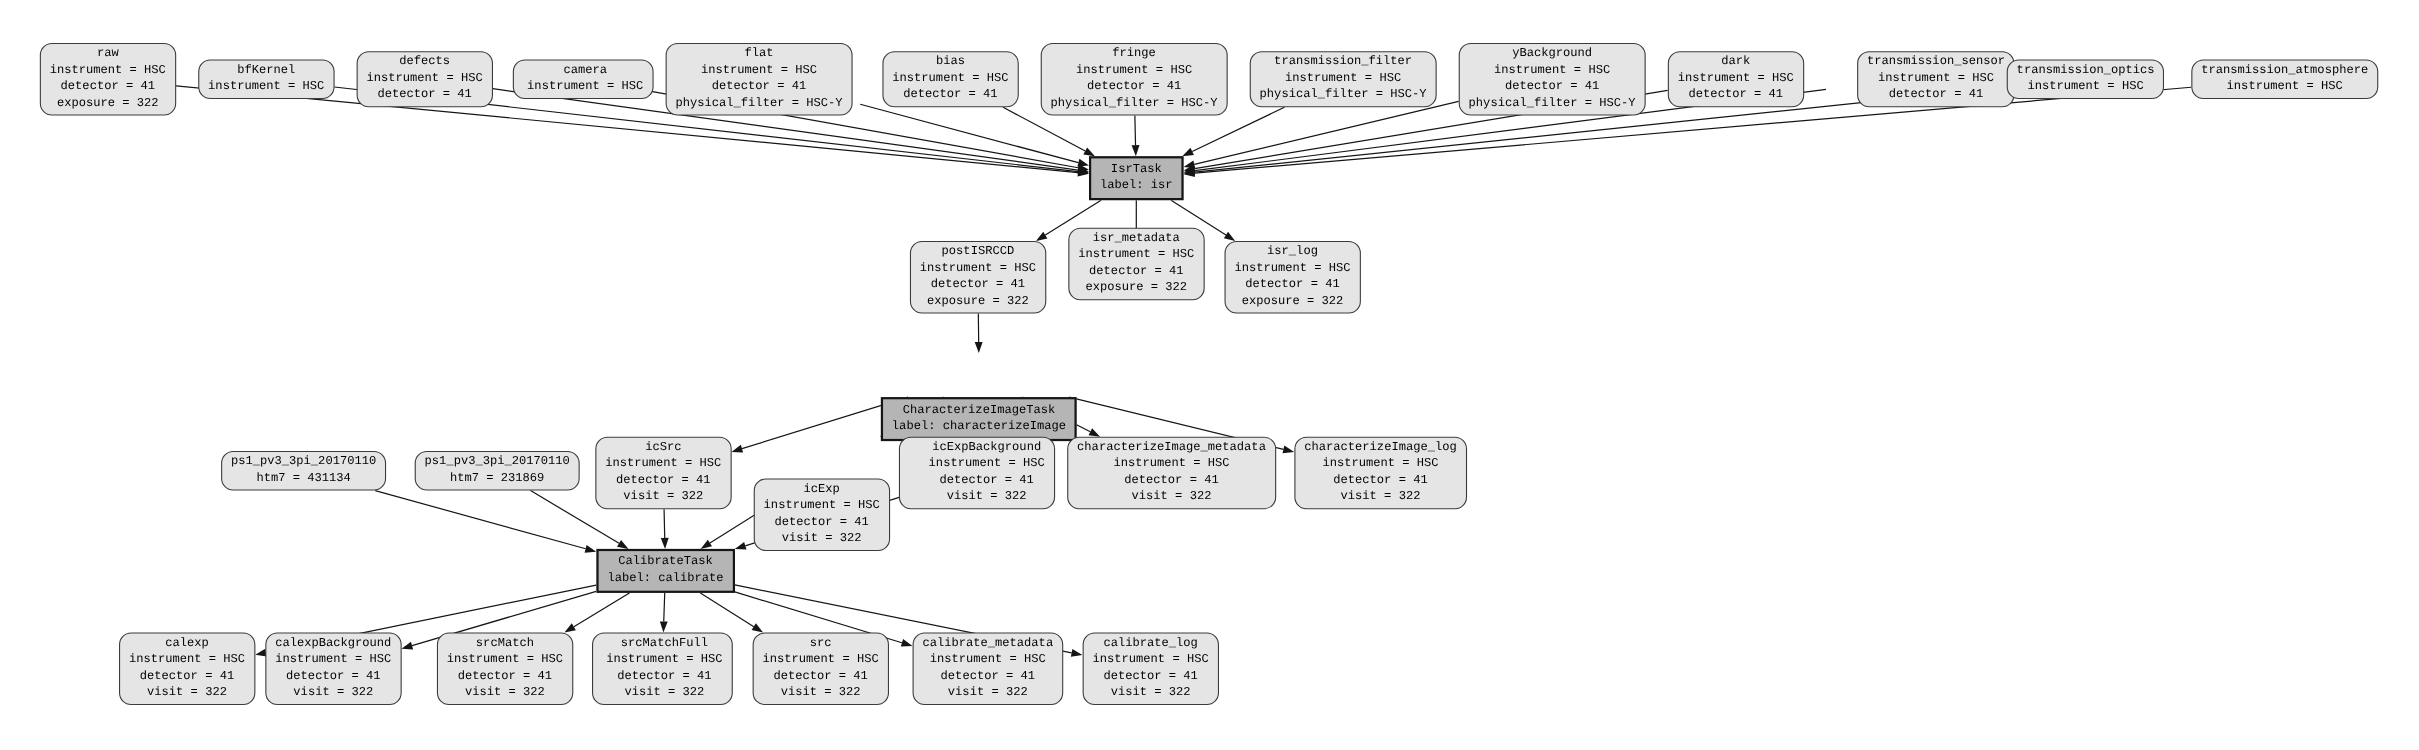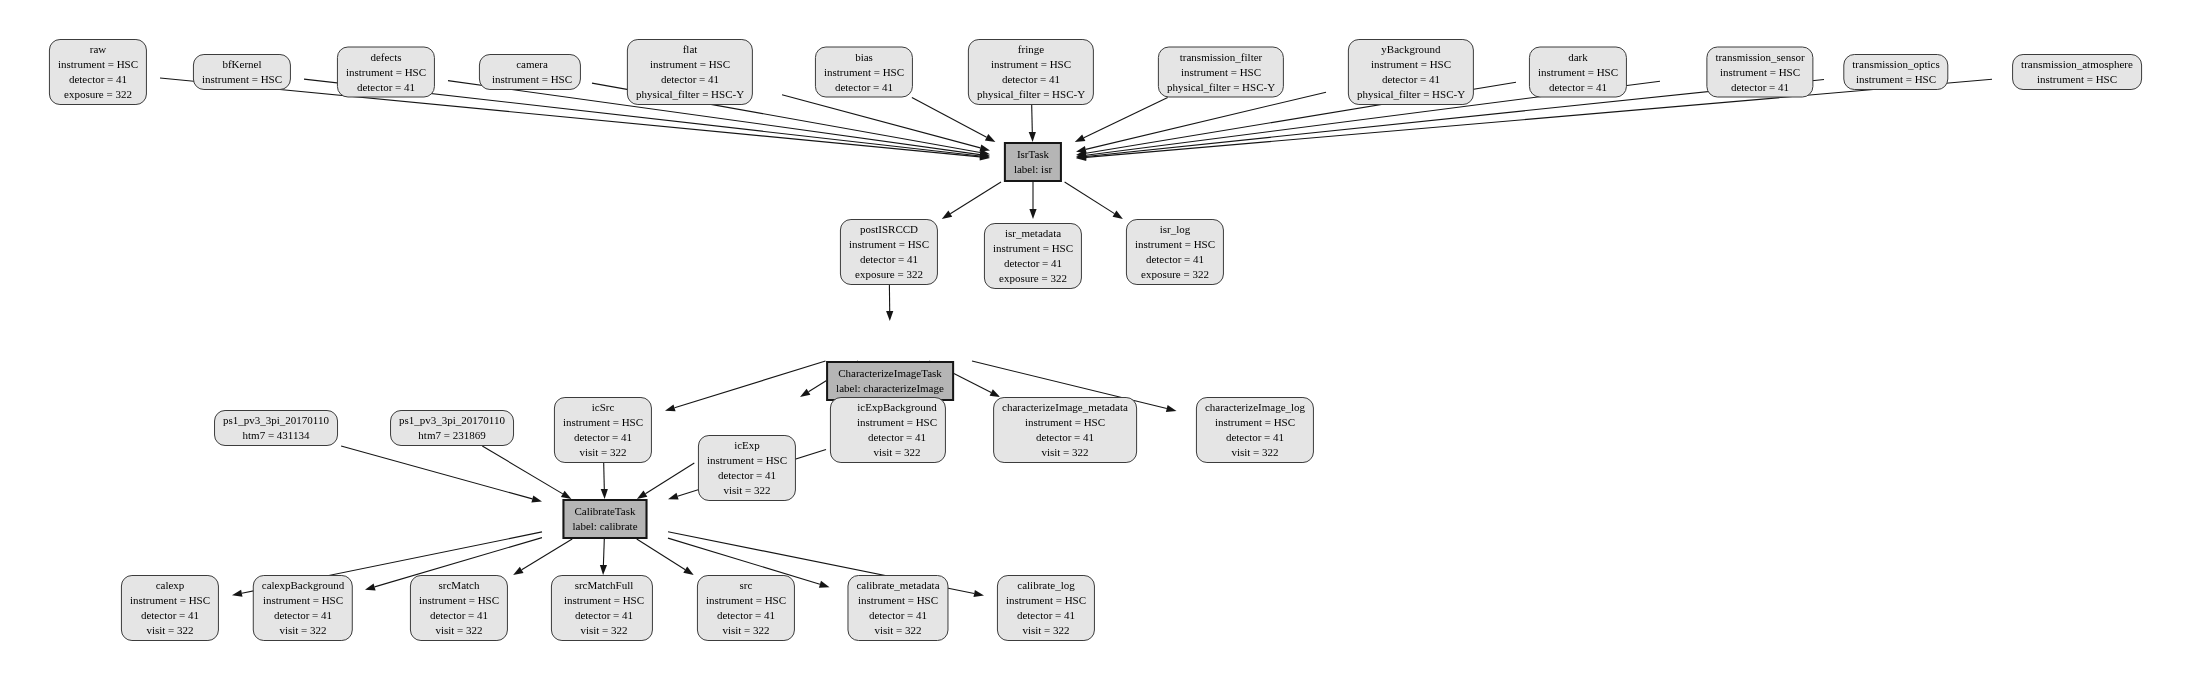--- a/index.html
+++ b/index.html
@@ -1,21 +1,21 @@
 <!DOCTYPE html>
 <html style="--bg: #ffffff; --dataset-fill: #e5e5e5; --dataset-border: #3c3c3c; --task-fill: #b5b5b5; --task-border: #161616; --text: #000000;"><head>
 <meta charset="utf-8">
 <style>
   html, body { margin: 0; padding: 0; background: #ffffff; }
   .canvas {
     position: relative;
     width: 2199px;
     height: 682px;
     background: var(--bg, #ffffff);
-    font-family: Liberation Serif, serif;
+    font-family: Liberation Mono, monospace;
     overflow: hidden;
   }
   .edge-layer {
     position: absolute;
     left: 0; top: 0;
     width: 2199px; height: 682px;
     pointer-events: none;
   }
   .node {
     position: absolute;
@@ -182,21 +182,21 @@
     <div class="node task" style="left: 1033px; top: 162px;">
       <div>IsrTask</div>
       <div>label: isr</div>
     </div>
     <div class="node dataset" style="left: 889px; top: 252px;">
       <div>postISRCCD</div>
       <div>instrument = HSC</div>
       <div>detector = 41</div>
       <div>exposure = 322</div>
     </div>
-    <div class="node dataset" style="left: 1033px; top: 256px;">
+    <div class="node dataset" style="left: 1033px; top: 240px;">
       <div>isr_metadata</div>
       <div>instrument = HSC</div>
       <div>detector = 41</div>
       <div>exposure = 322</div>
     </div>
     <div class="node dataset" style="left: 1175px; top: 252px;">
       <div>isr_log</div>
       <div>instrument = HSC</div>
       <div>detector = 41</div>
       <div>exposure = 322</div>

